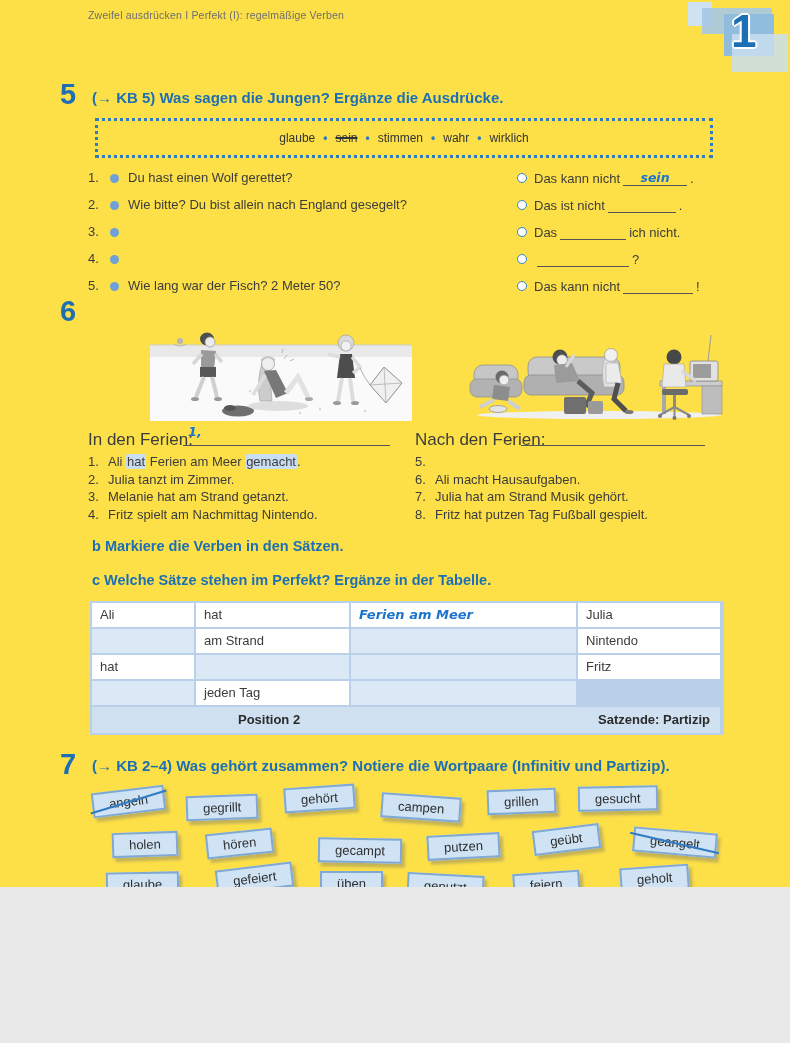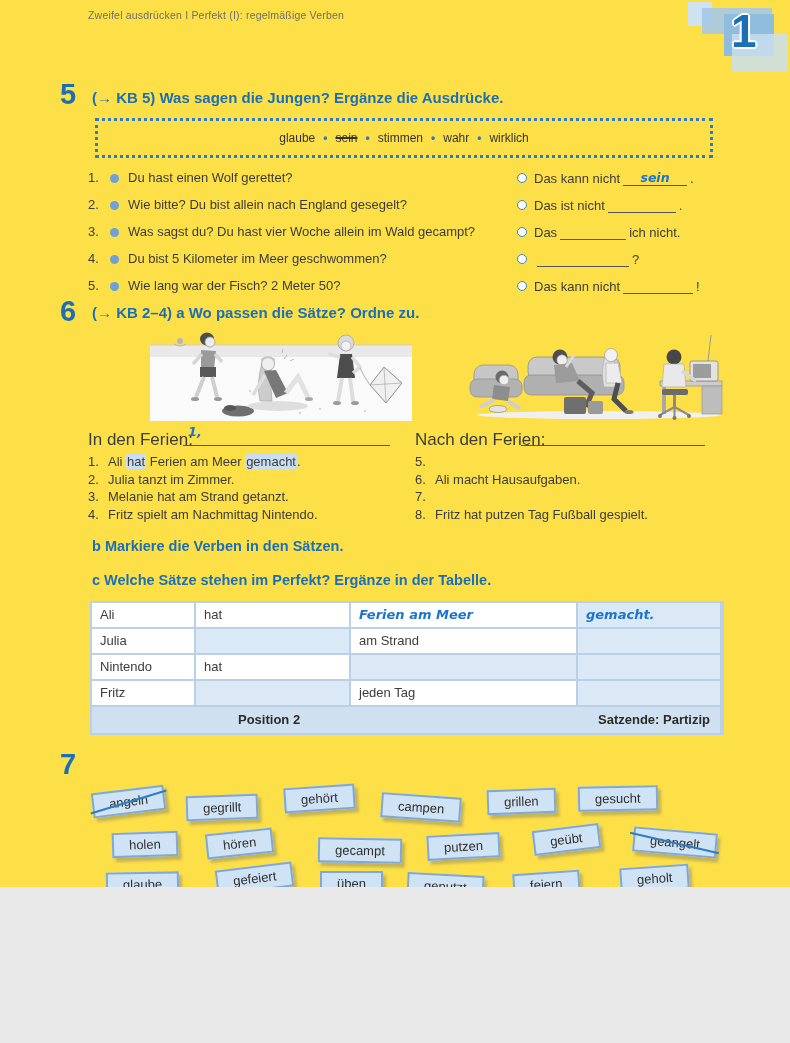--- a/index.html
+++ b/index.html
@@ -109,41 +109,38 @@
   <div class="qrow" style="top:197px">
     <span class="qnum">2.</span>
     <span class="qdot"></span>
     <span class="qtext">Wie bitte? Du bist allein nach England gesegelt?</span>
     <span class="acirc"></span>
     <span class="atext"><span>Das ist nicht</span><span class="blank b2"></span><span>.</span></span>
   </div>
   <div class="qrow" style="top:224px">
     <span class="qnum">3.</span>
     <span class="qdot"></span>
-    <span class="qtext">Was sagst du? Du hast vier Woche allein im Wald gecampt?</span>
     <span class="acirc"></span>
     <span class="atext"><span>Das</span><span class="blank b3"></span><span>ich nicht.</span></span>
   </div>
   <div class="qrow" style="top:251px">
     <span class="qnum">4.</span>
     <span class="qdot"></span>
-    <span class="qtext">Du bist 5 Kilometer im Meer geschwommen?</span>
     <span class="acirc"></span>
     <span class="atext"><span></span><span class="blank b4"></span><span>?</span></span>
   </div>
   <div class="qrow" style="top:278px">
     <span class="qnum">5.</span>
     <span class="qdot"></span>
     <span class="qtext">Wie lang war der Fisch? 2 Meter 50?</span>
     <span class="acirc"></span>
     <span class="atext"><span>Das kann nicht</span><span class="blank b5"></span><span>!</span></span>
   </div>
 
   <div class="abs ex-num" style="left:60px;top:297px">6</div>
-  <div class="abs ex-title" style="left:92px;top:304px">(→ KB 2–4)  a  Wo passen die Sätze? Ordne zu.</div>
 
   <svg class="illus" style="left:150px;top:331px" viewBox="0 0 262 90">
     <rect y="14" width="262" height="12" fill="#e9e9e9"></rect>
     <line x1="0" y1="14" x2="262" y2="14" stroke="#cfcfcf"></line>
     <rect y="26" width="262" height="64" fill="#fafafa"></rect>
     <circle cx="30" cy="10" r="3" fill="#b5b5b5"></circle>
       <path d="M24,13 q6,4 12,0" stroke="#b5b5b5" fill="none"></path>
     <ellipse cx="88" cy="80" rx="16" ry="5.5" fill="#6f6f6f"></ellipse>
       <ellipse cx="80" cy="77" rx="6" ry="3" fill="#565656"></ellipse>
     <ellipse cx="57" cy="8" rx="7" ry="6.5" fill="#4e4e4e"></ellipse>
@@ -249,35 +246,35 @@
   <div class="slist" style="left:415px;top:453px;width:310px">
     <div class="sitem">
       <span class="snum">5.</span>
     </div>
     <div class="sitem">
       <span class="snum">6.</span>
       <span>Ali macht Hausaufgaben.</span>
     </div>
     <div class="sitem">
       <span class="snum">7.</span>
+      <span>Julia hat am Strand Musik gehört.</span>
     </div>
     <div class="sitem">
       <span class="snum">8.</span>
       <span>Fritz hat putzen Tag Fußball gespielt.</span>
     </div>
   </div>
 
   <div class="abs sub-title" style="left:92px;top:572px">c  Welche Sätze stehen im Perfekt? Ergänze in der Tabelle.</div>
   <div class="abs sub-title" style="left:92px;top:538px">b  Markiere die Verben in den Sätzen.</div>
 
   <div class="abs ptable">
     <div class="pc white">Ali</div>
     <div class="pc white">hat</div>
     <div class="pc white hw">Ferien am Meer</div>
-    <div class="pc hw">gemacht.</div>
 
     <div class="pc white">Julia</div>
     <div class="pc"></div>
     <div class="pc white">am Strand</div>
     <div class="pc"></div>
 
     <div class="pc white">Nintendo</div>
     <div class="pc white">hat</div>
     <div class="pc"></div>
     <div class="pc"></div>
@@ -287,20 +284,21 @@
     <div class="pc white">jeden Tag</div>
     <div class="pc"></div>
 
     <div class="pfoot">
       <span>Position 2</span>
       <span>Satzende: Partizip</span>
     </div>
   </div>
 
   <div class="abs ex-num" style="left:60px;top:750px">7</div>
+  <div class="abs ex-title" style="left:92px;top:757px">(→ KB 2–4)  Was gehört zusammen? Notiere die Wortpaare (Infinitiv und Partizip).</div>
 
   <div class="tile t0"><span>angeln</span><span class="cross"></span></div>
   <div class="tile t1"><span>gegrillt</span></div>
   <div class="tile t2"><span>gehört</span></div>
   <div class="tile t3"><span>campen</span></div>
   <div class="tile t4"><span>grillen</span></div>
   <div class="tile t5"><span>gesucht</span></div>
   <div class="tile t6"><span>holen</span></div>
   <div class="tile t7"><span>hören</span></div>
   <div class="tile t8"><span>gecampt</span></div>

